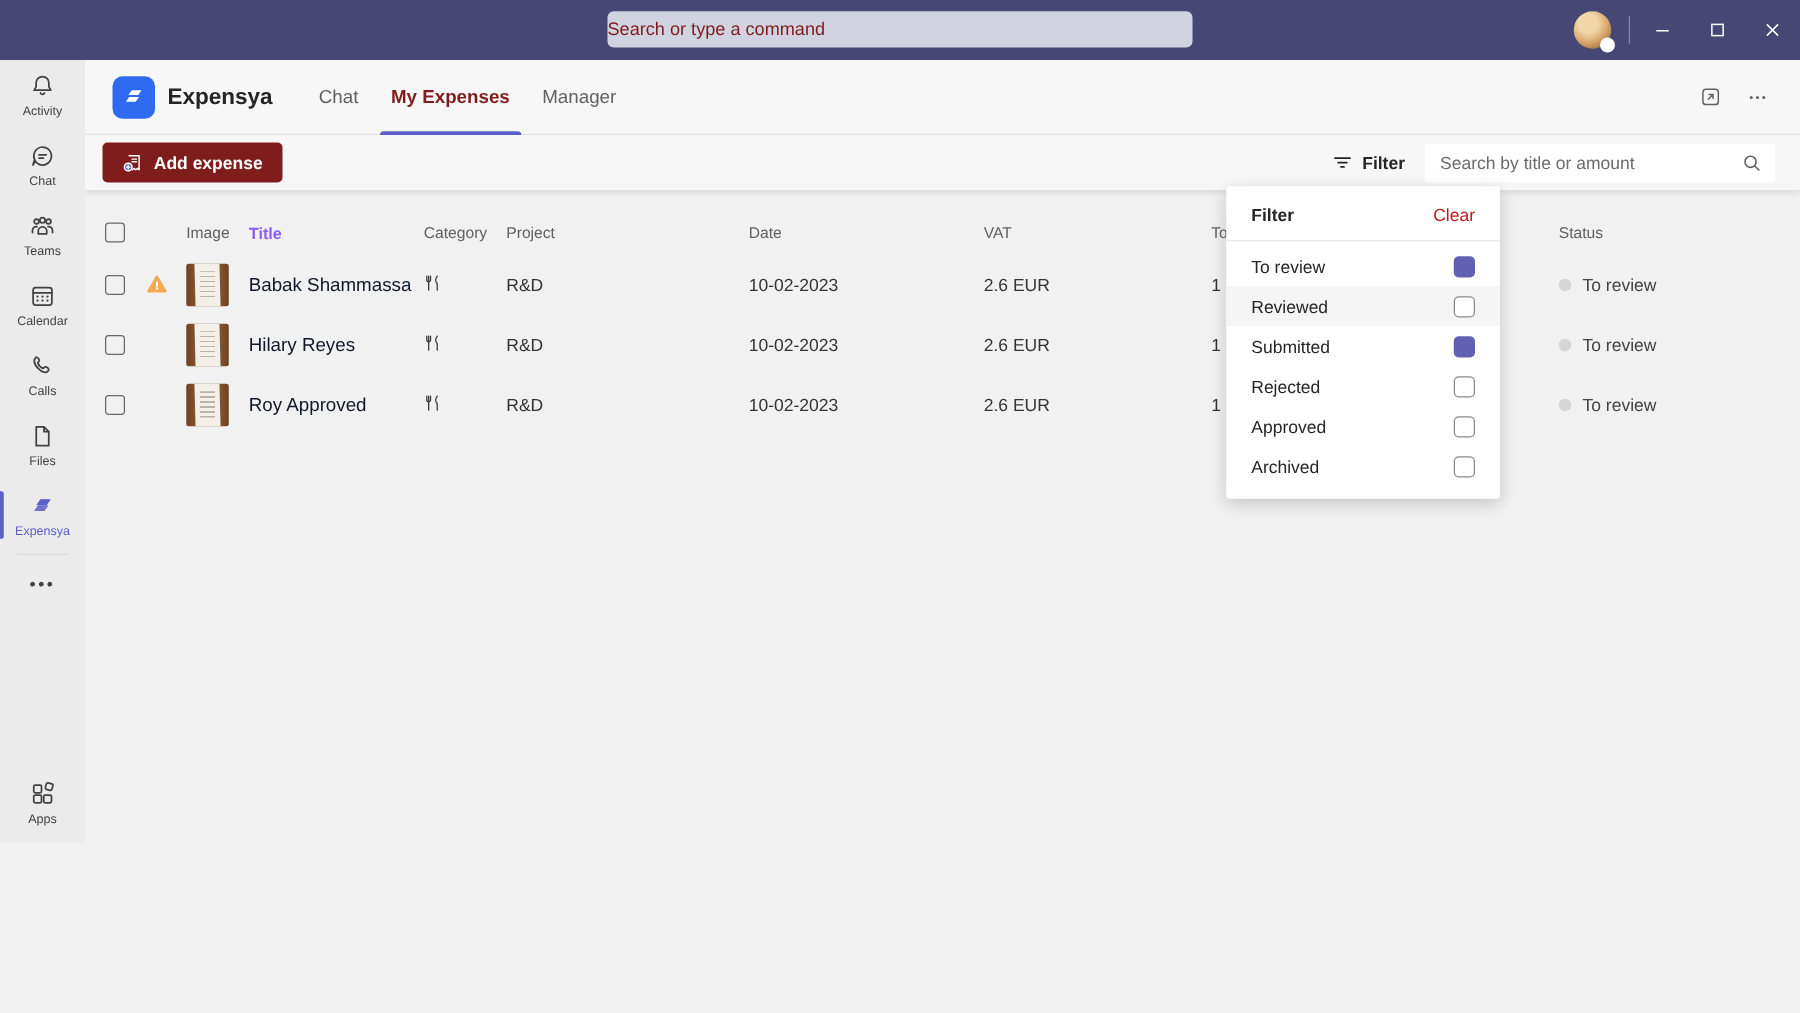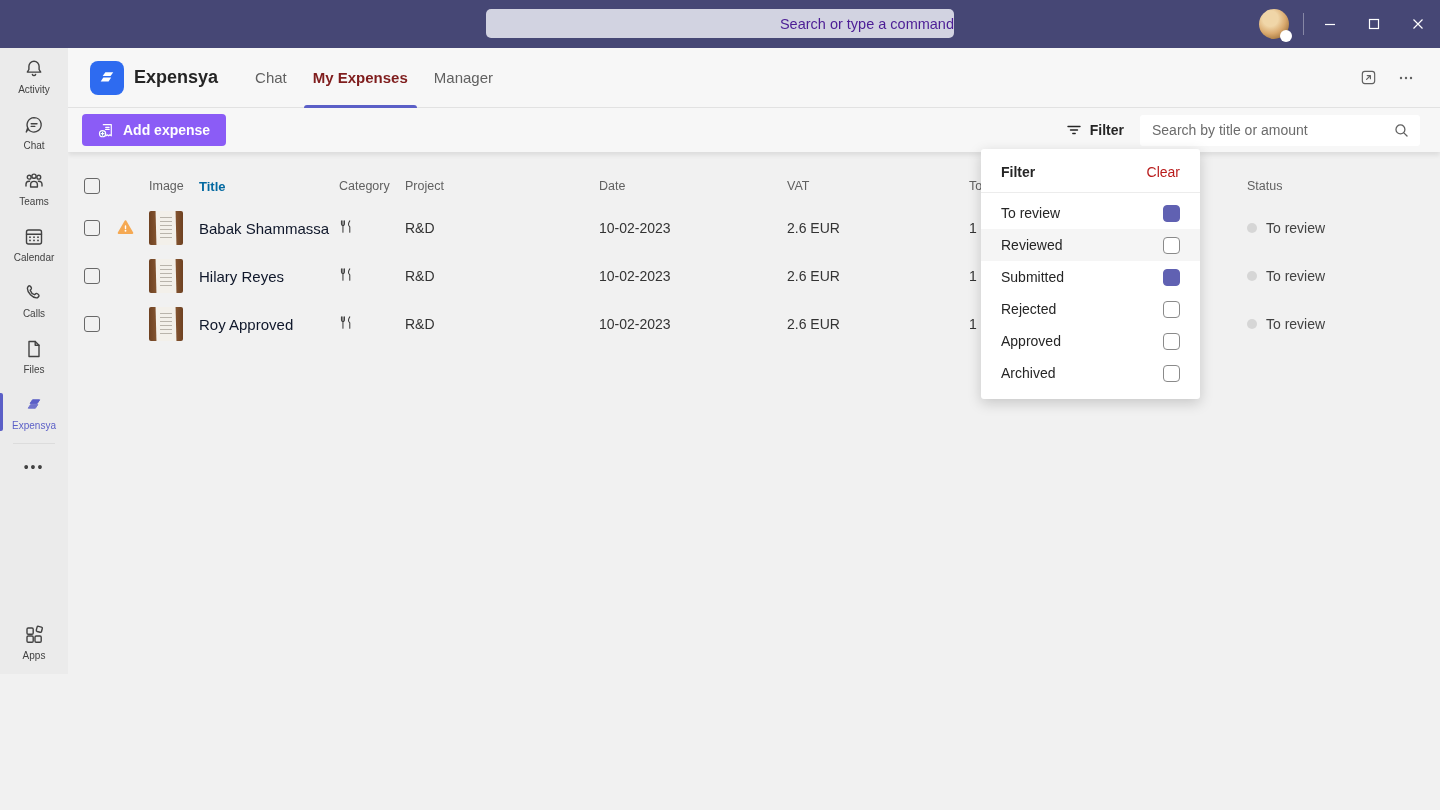--- a/index.html
+++ b/index.html
@@ -1,21 +1,21 @@
 <!DOCTYPE html>
 <html><head>
 <meta charset="utf-8">
 <style>
   * { margin:0; padding:0; box-sizing:border-box; }
   html,body { width:1440px; height:810px; }
   body { font-family:"Liberation Sans", sans-serif; position:relative; overflow:hidden; background:#f1f1f1; color:#252525; }
 
   
   .titlebar { position:absolute; top:0; left:0; width:1440px; height:48px; background:#464775; z-index:20; }
-  .tb-search { position:absolute; left:486px; top:9px; width:468px; height:29px; background:#d2d3e1; border-radius:5px; display:flex; align-items:center; justify-content:flex-end; font-size:14.5px; color:#4c1d95; cursor:pointer;padding-left:34px; }
+  .tb-search { position:absolute; left:486px; top:9px; width:468px; height:29px; background:#d2d3e1; border-radius:5px; display:flex; align-items:center; justify-content:flex-start; font-size:14.5px; color:#7f1d1d; cursor:pointer; }
   .tb-right { position:absolute; right:0; top:0; height:48px; display:flex; align-items:center; }
   .avatar { width:30px; height:30px; border-radius:50%; position:relative; background:radial-gradient(circle at 38% 32%, #f0d6a8 0 28%, #d9a96e 55%, #a3763f 80%, #7d5a33); margin-right:14px; }
   .avatar::after { content:""; position:absolute; right:-3px; bottom:-3px; width:12px; height:12px; background:#fff; border-radius:50%; }
   .tb-divider { width:1px; height:22px; background:rgba(255,255,255,.35); margin-right:4px; }
   .winbtn { width:44px; height:48px; display:flex; align-items:center; justify-content:center; cursor:pointer; }
   .winbtn svg { display:block; }
 
   
   .rail { position:absolute; top:48px; left:0; width:68px; height:626px; background:#ebebeb; z-index:10; }
   .rail-item { height:56px; display:flex; flex-direction:column; align-items:center; justify-content:center; gap:3px; color:#424242; font-size:10px; position:relative; cursor:pointer; }
@@ -35,31 +35,31 @@
   .applogo { width:34px; height:34px; border-radius:8px; background:#2e6bf0; display:flex; align-items:center; justify-content:center; flex:0 0 auto; }
   .appname { font-size:18px; font-weight:bold; color:#252525; margin-left:10px; margin-right:24px; }
   .tabs { display:flex; height:60px; }
   .tab { display:flex; align-items:center; padding:0 13px; font-size:15px; color:#616161; position:relative; cursor:pointer; }
   .tab.active { color:#7f1d1d; font-weight:bold; }
   .tab.active::after { content:""; position:absolute; left:4px; right:4px; bottom:0; height:3px; background:#5b5fc7; border-radius:3px 3px 0 0; }
   .ah-icons { margin-left:auto; display:flex; align-items:center; gap:14px; color:#616161; }
   .iconbtn { width:24px; height:24px; display:flex; align-items:center; justify-content:center; cursor:pointer; }
 
   .toolbar { height:44px; background:#f7f7f7; display:flex; align-items:center; padding:0 20px 0 14px; position:relative; z-index:2; box-shadow:0 3px 5px rgba(0,0,0,.09); }
-  .btn-add { height:32px; display:flex; align-items:center; gap:8px; background:#8b5cf6; color:#fff; font-weight:bold; font-size:14px; border:none; border-radius:4px; padding:0 16px; cursor:pointer; font-family:inherit; }
+  .btn-add { height:32px; display:flex; align-items:center; gap:8px; background:#7f1d1d; color:#fff; font-weight:bold; font-size:14px; border:none; border-radius:4px; padding:0 16px; cursor:pointer; font-family:inherit; }
   .filter-ctl { margin-left:auto; display:flex; align-items:center; gap:8px; font-size:14px; font-weight:bold; color:#252525; margin-right:16px; cursor:pointer; }
   .searchbox { width:280px; height:31px; background:#fff; border-radius:3px; display:flex; align-items:center; padding:0 10px 0 12px;gap:48px; }
   .searchbox input { border:none; outline:none; flex:1; font-size:14px; font-family:inherit; color:#252525; background:transparent; }
   .searchbox input::placeholder { color:#6b6b6b; }
 
   
   .table { padding-top:16px; }
   .thead, .trow { display:grid; grid-template-columns:46px 32px 50px 140px 66px 194px 188px 182px 278px 1fr; align-items:center; }
   .thead { height:36px; font-size:12.5px; color:#616161; }
-  .thead .c-title { font-size:13px; font-weight:bold; color:#0369a1; }
+  .thead .c-title { font-size:13px; font-weight:bold; color:#8b5cf6; }
   .trow { height:48px; font-size:14px; color:#333; }
   .cell { padding-left:3px; }
   .c-select { padding-left:16px; }
   .cb { width:16px; height:16px; border:1px solid #686868; border-radius:3px; background:transparent; cursor:pointer; }
   .c-title-cell { font-size:15px; color:#0f172a; }
   .warn { width:17px; height:16px; }
   .thumb { width:34px; height:34px; border-radius:2px; position:relative; overflow:hidden; background:linear-gradient(90deg,#6e4121,#8a5a35 28%,#8a5a35 72%,#6e4121); }
   .thumb::before { content:""; position:absolute; left:7px; right:7px; top:-2px; bottom:-2px; background:#f3f0ea; transform:rotate(-1.5deg); }
   .thumb::after { content:""; position:absolute; left:11px; right:11px; top:6px; height:21px; background:repeating-linear-gradient(#b9b4ab 0 1px, transparent 1px 4px); }
   .status { display:flex; align-items:center; gap:9px; color:#424242; }

